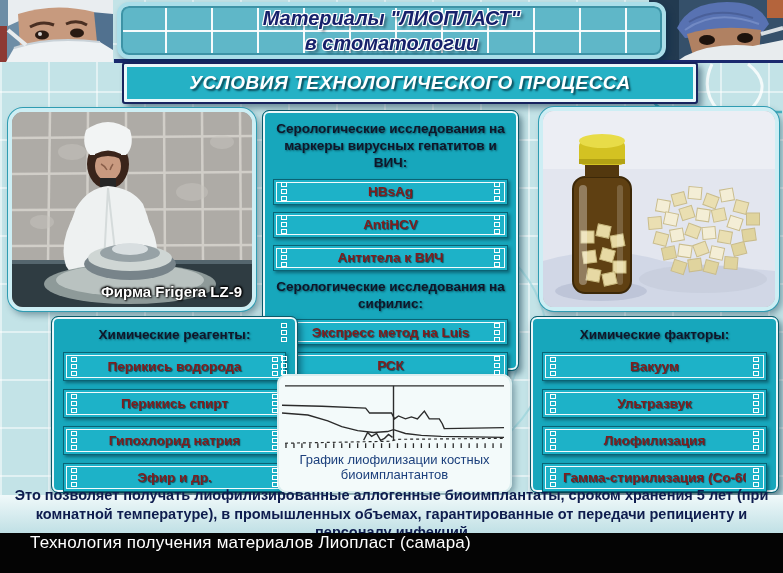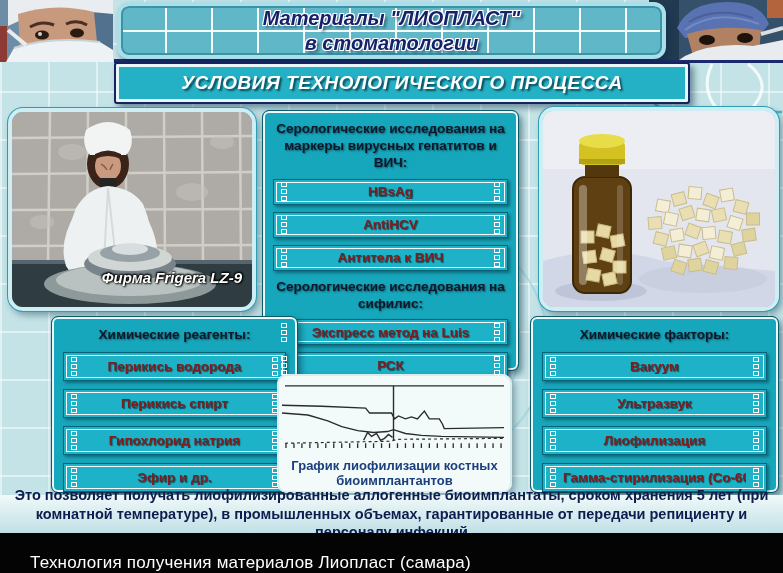--- a/index.html
+++ b/index.html
@@ -34,42 +34,41 @@
     display:flex; flex-direction:column; align-items:center; justify-content:center;
   }
   .header-title {
     font-size:20px; font-weight:bold; font-style:italic; color:#16216b; line-height:1.22;
     text-align:center;
     text-shadow:-1px -1px 0 #fff, 1px -1px 0 #fff, -1px 1px 0 #fff, 1px 1px 0 #fff, 3px 3px 3px rgba(10,30,50,.55);
   }
 
   
   .subtitle-bar {
-    position:absolute; left:114px; top:62px; width:576px; height:42px;
+    position:absolute; left:122px; top:62px; width:576px; height:42px;
     background:#25b1c5; border:2px solid #17235e; border-radius:3px;
     box-shadow: inset 0 0 0 3px rgba(255,255,255,.9), 4px 4px 6px rgba(0,35,60,.45);
     display:flex; align-items:center; justify-content:center;
   }
   .subtitle-text {
     color:#fff; font-size:19px; font-weight:bold; font-style:italic; letter-spacing:.5px;
     text-shadow:2px 2px 2px #0a4a58;
   }
 
   
   .photo-card {
     position:absolute; border-radius:15px; border:4px solid #cdeef4; overflow:hidden; background:#999;
     box-shadow: 0 0 0 1px #2f9cb2, 3px 4px 7px rgba(0,40,60,.4);
   }
   .photo-card.left  { left:8px;   top:108px; width:248px; height:203px; }
   .photo-card.right { left:539px; top:107px; width:240px; height:204px; }
   .photo-card svg { display:block; width:100%; height:100%; }
   .photo-caption {
-    position:absolute; right:10px; bottom:21px; color:#fff; font-weight:bold; font-size:15px;
+    position:absolute; right:10px; bottom:7px; color:#fff; font-weight:bold; font-size:15px;
     text-shadow:1px 1px 2px #000, -1px -1px 2px #000, 1px -1px 2px #000;
-    font-style:italic;
   }
 
   
   .panel {
     position:absolute; background:#17a7bc; border:1px solid #0a5a6a; border-radius:7px;
     box-shadow: inset 0 0 0 2px rgba(255,255,255,.92), 3px 4px 6px rgba(0,40,60,.5);
     padding-top:2px;
   }
   .panel.serology { left:262px; top:110px; width:257px; height:261px; }
   .panel.chem     { left:5px;   top:316px; width:247px; height:177px;margin-left:46px; }
@@ -94,40 +93,40 @@
 
   
   .graph-card {
     position:absolute; left:277px; top:374px; width:235px; height:119px;
     background:#f3fafa; border-radius:10px;
     box-shadow: inset 0 0 0 2px #d9edee, 3px 3px 6px rgba(0,40,60,.35);
     padding:5px 5px 0;
   }
   .graph-card svg { display:block; width:100%; height:72px; }
   .graph-caption {
-    text-align:center; color:#1b3f7c; font-weight:bold; font-size:13px; line-height:1.15; margin-top:8px;
+    text-align:center; color:#1b3f7c; font-weight:normal; font-size:13px; line-height:1.15; margin-top:2px;
   }
   .chart-line { fill:none; stroke:#2b2b2b; stroke-width:1.4; }
   .chart-line.dashed { stroke-dasharray:3 3; stroke-width:1.2; }
   .chart-ticks { fill:none; stroke:#2b2b2b; stroke-width:1.3; }
 
   
   .note-band {
     position:absolute; left:0; top:495px; width:100%; height:38px;
     background:linear-gradient(180deg,#f0f9fa 0%, #c0e0e5 100%);
     display:flex; align-items:center; justify-content:center;
   }
   .note-text {
     padding:0 8px; text-align:center; color:#0e1c4e; font-weight:bold; font-size:14.5px; line-height:1.28;
   }
 
   
   .status-bar {
     position:absolute; left:0; top:533px; width:100%; height:40px; background:#040404;
-    display:flex; align-items:flex-end; padding-left:30px;
+    display:flex; align-items:flex-start; padding-left:30px;
   }
   .status-text { color:#fff; font-size:17px; letter-spacing:.2px; }
 </style>
 </head>
 <body>
 
 <div class="screen">
 
   <svg class="bg-decor" width="783" height="573">
     <circle cx="430" cy="345" r="118" fill="none" stroke="#9ad4dc" stroke-width="2" opacity=".7"></circle>

